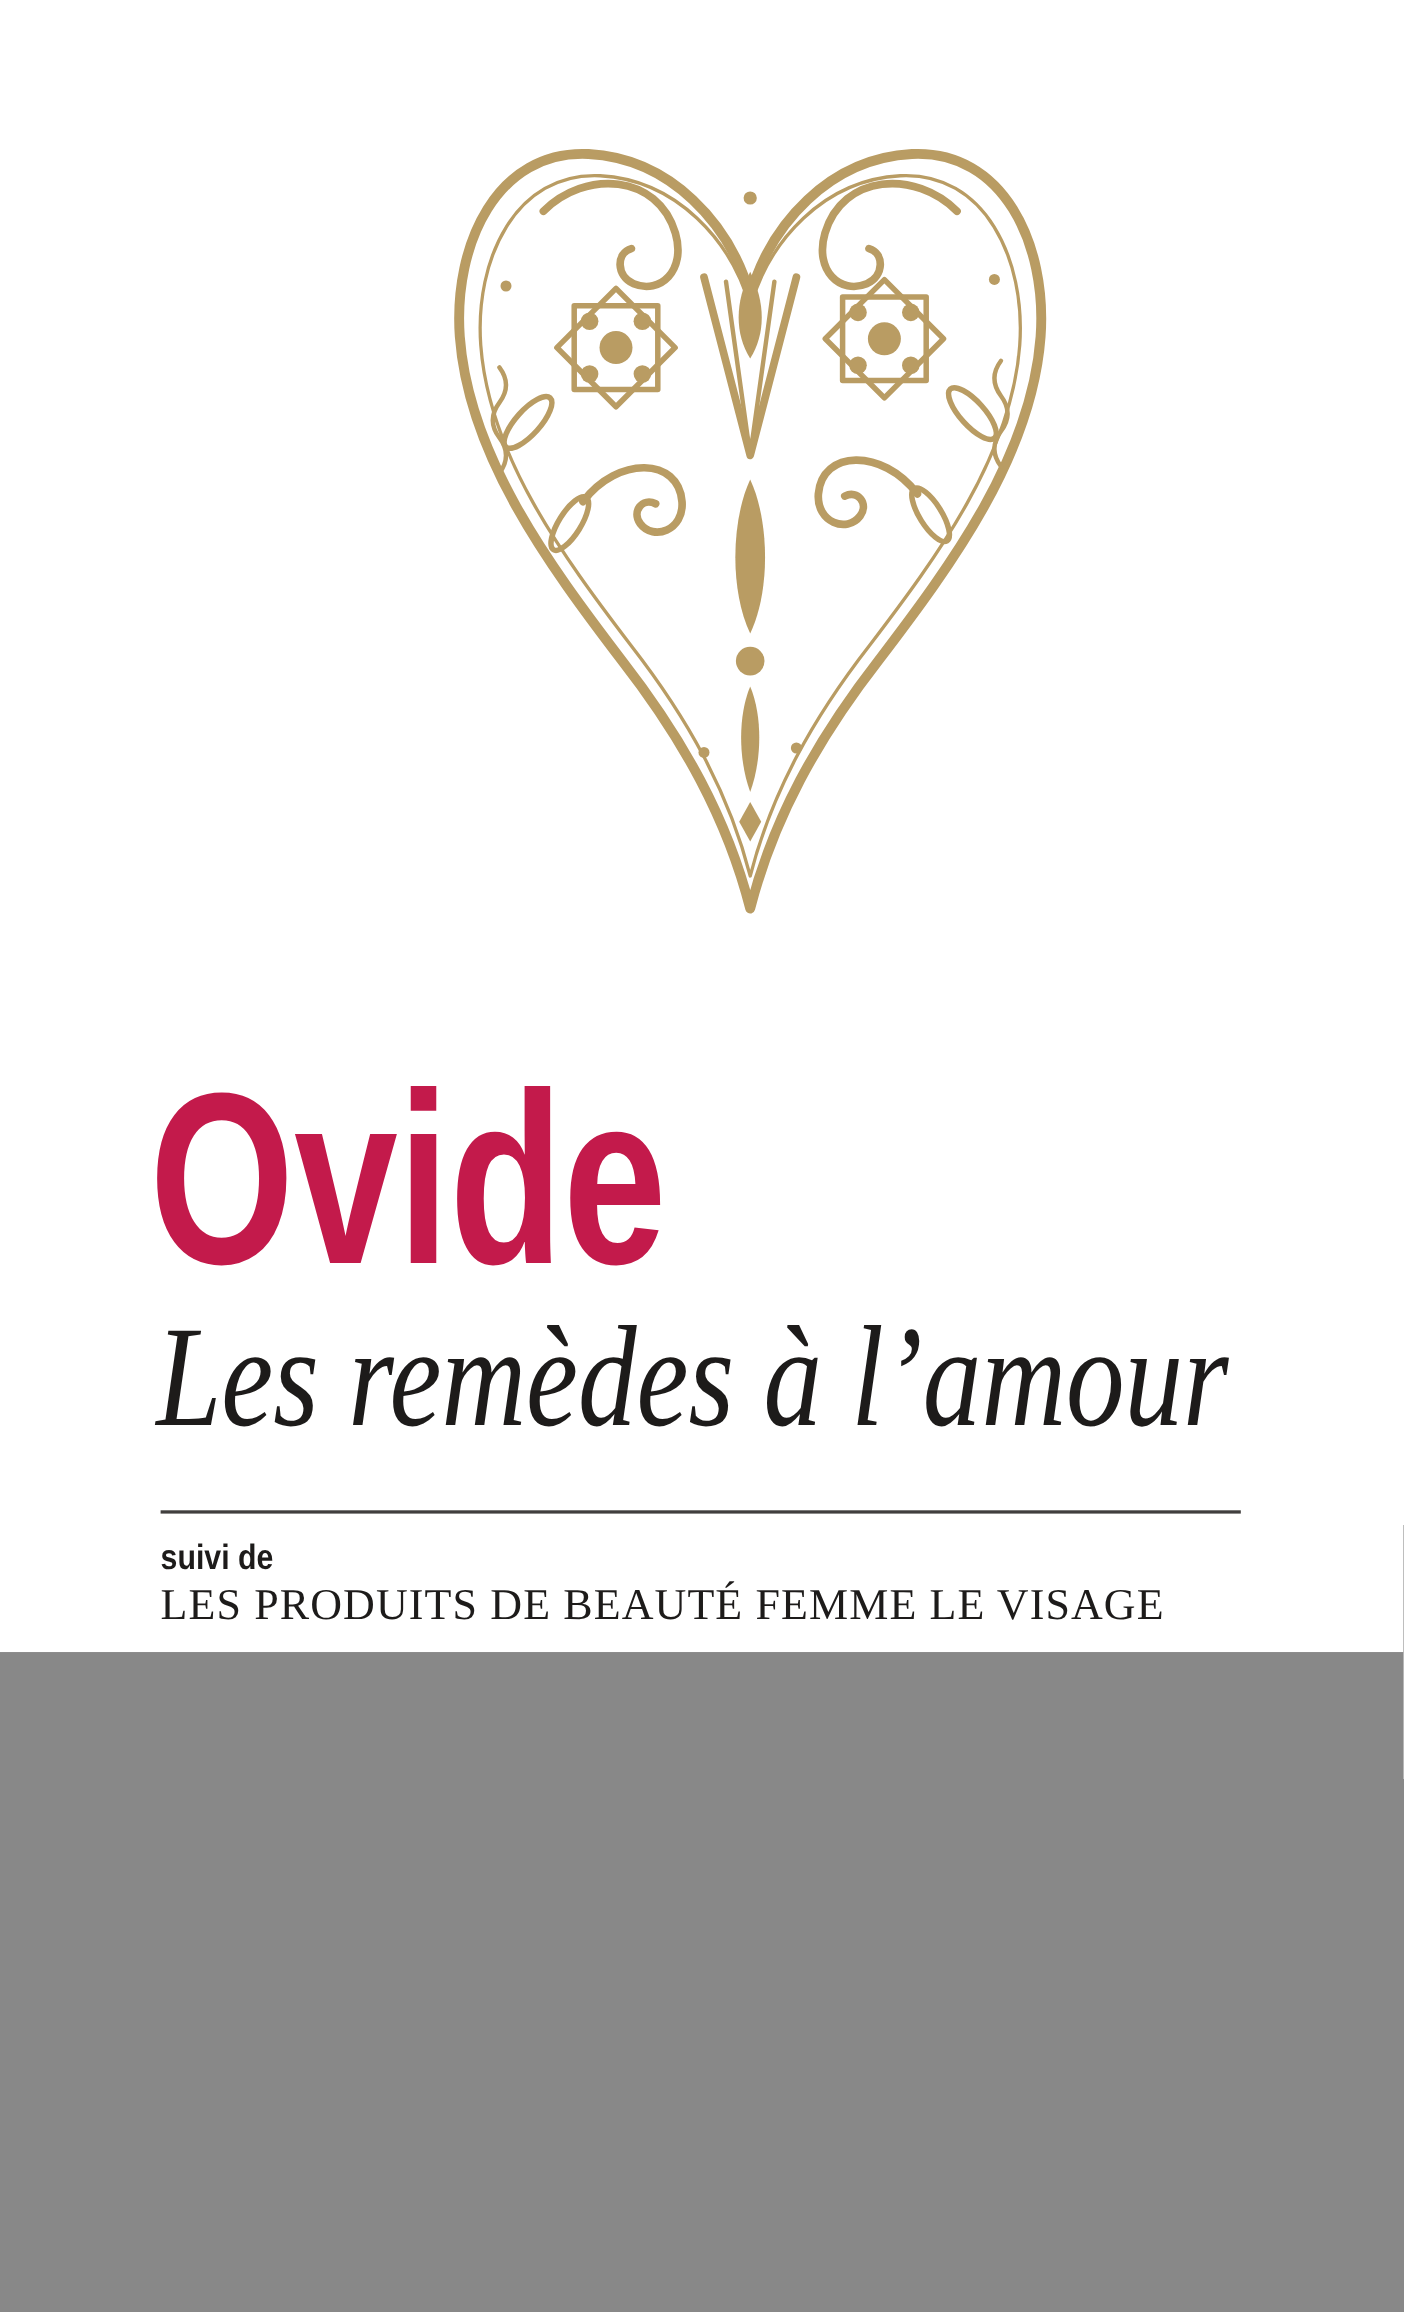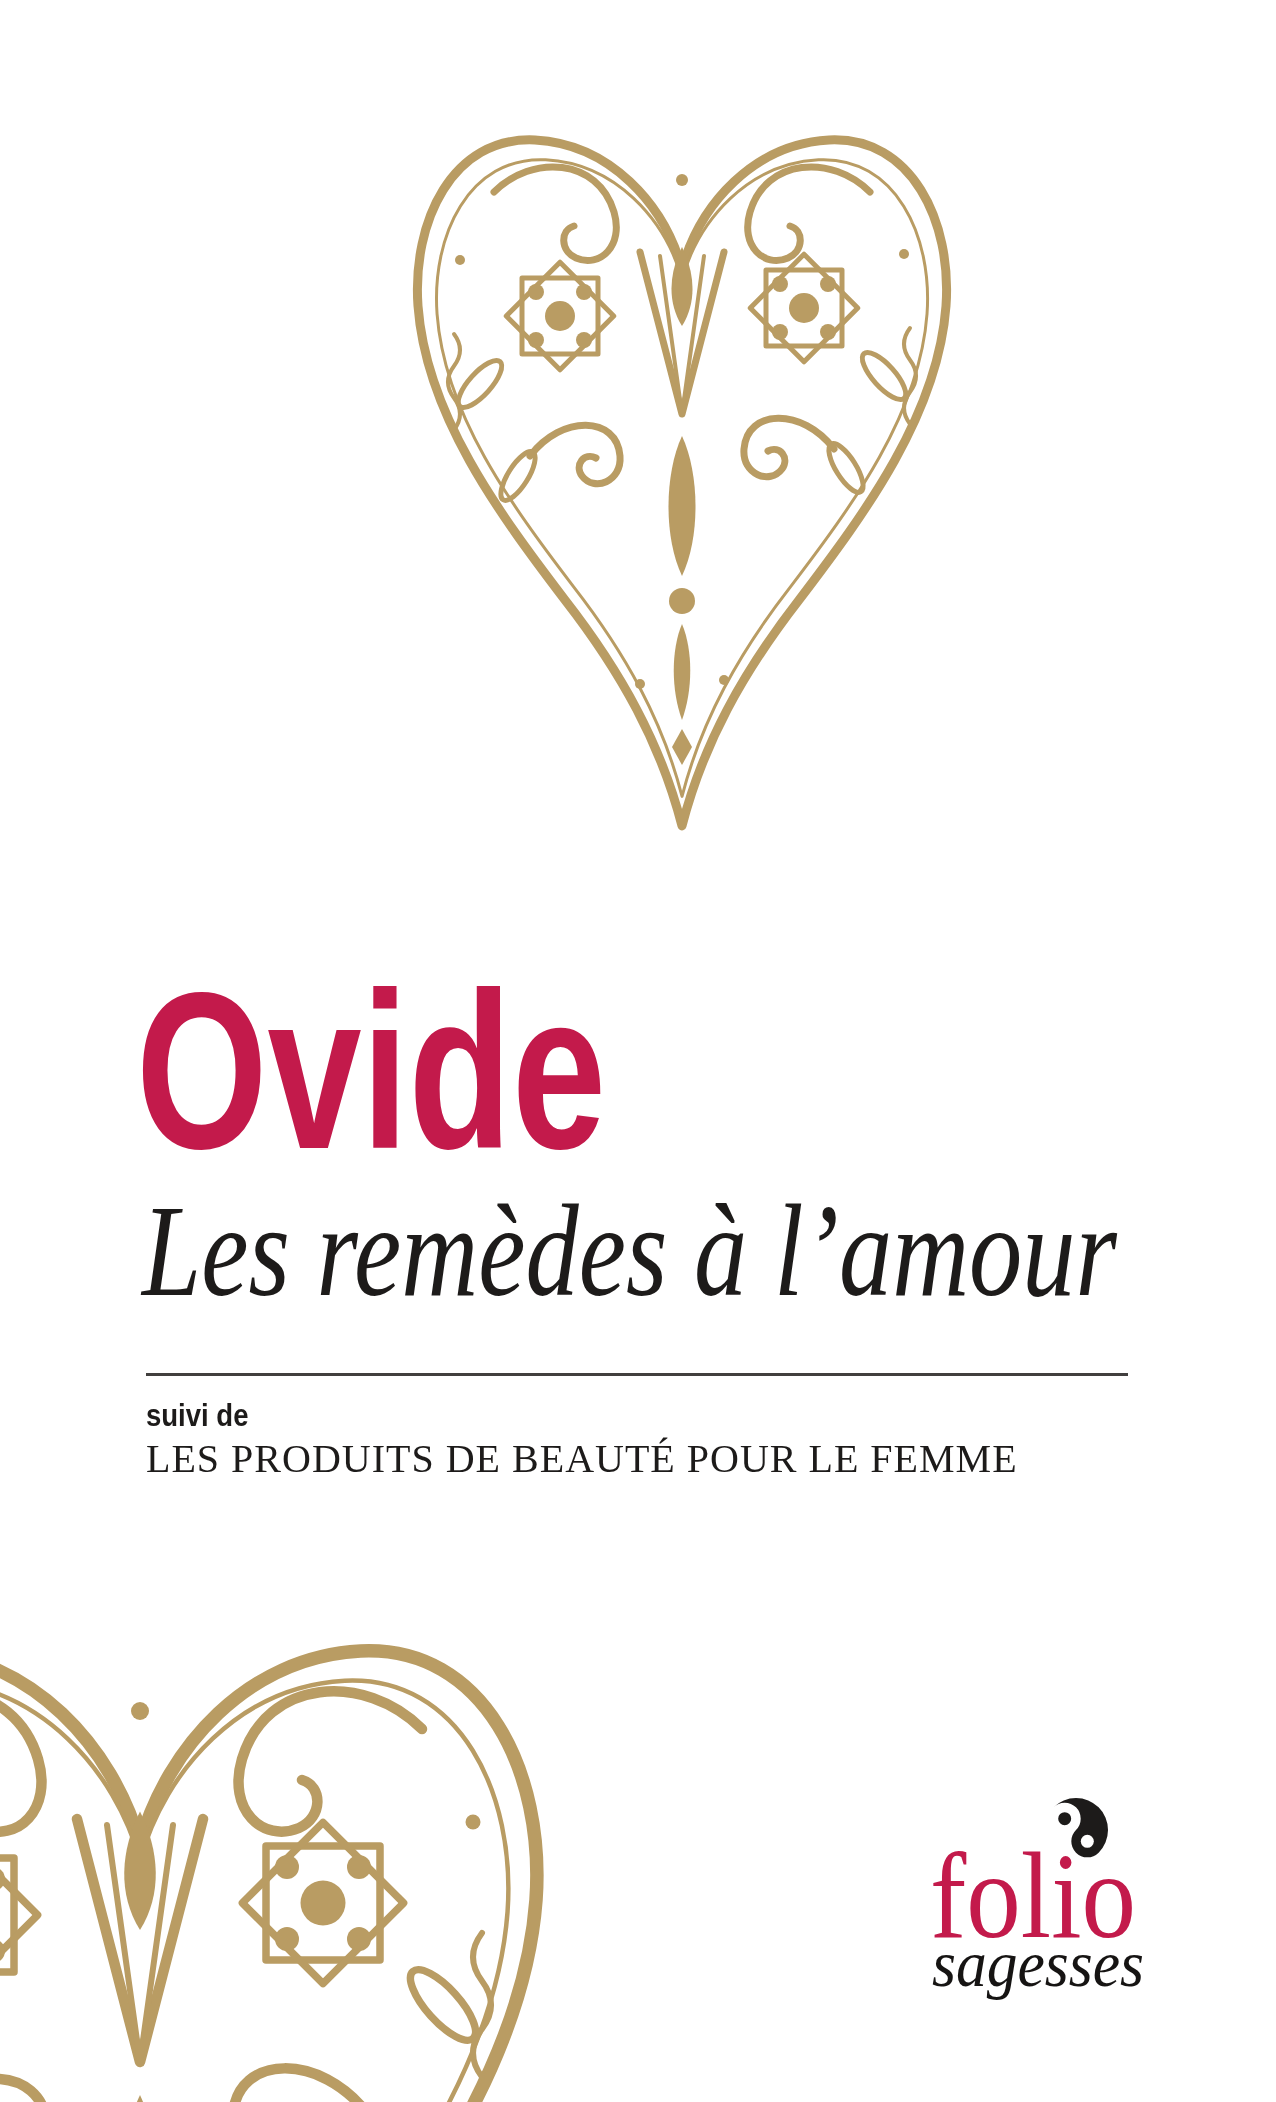--- a/index.html
+++ b/index.html
@@ -1,18 +1,18 @@
 <!DOCTYPE html>
 <html><head>
 <meta charset="utf-8">
 <style>
   html,body{margin:0;padding:0;background:#888;}
   .cover{
     position:relative;
-    width:1276px;height:2102px;
+    width:1276px;height:1502px;
     background:#ffffff;
     overflow:hidden;
     font-family:"Liberation Serif", serif;
   }
   .abs{position:absolute;}
   svg{overflow:visible;display:block;}
   .author-svg text{
     font-family:"Liberation Sans", sans-serif;
     font-weight:bold;
     fill:#c31a4b;
@@ -151,21 +151,21 @@
 
   <svg class="abs title-svg" style="left:140px;top:1198px;" width="990" height="135" viewBox="0 0 990 135">
     <text x="2" y="97" font-size="131" textLength="975" lengthAdjust="spacingAndGlyphs">Les remèdes à l’amour</text>
   </svg>
 
   <div class="rule"></div>
 
   <div class="suivi">suivi de</div>
 
   <div class="subtitle">
-    <div>LES PRODUITS DE BEAUTÉ POUR LE FEMME</div>
+    <div>LES PRODUITS DE BEAUTÉ FEMME LE VISAGE</div>
   </div>
 
   <svg class="abs folio-svg" style="left:930px;top:1820px;" width="210" height="130" viewBox="0 0 210 130">
     <text x="0" y="117" font-size="122" textLength="206" lengthAdjust="spacingAndGlyphs">folio</text>
   </svg>
 
   <svg class="abs" style="left:1042px;top:1796px;" width="68" height="68" viewBox="0 0 68 68">
     <g transform="rotate(-45 34 34)">
       <path d="M34,2 A32,32 0 1 1 34,66 A16,16 0 0 1 34,34 A16,16 0 1 0 34,2 Z" fill="#1d1b1a"></path>
       <circle cx="34" cy="50" r="6.5" fill="#ffffff"></circle>

